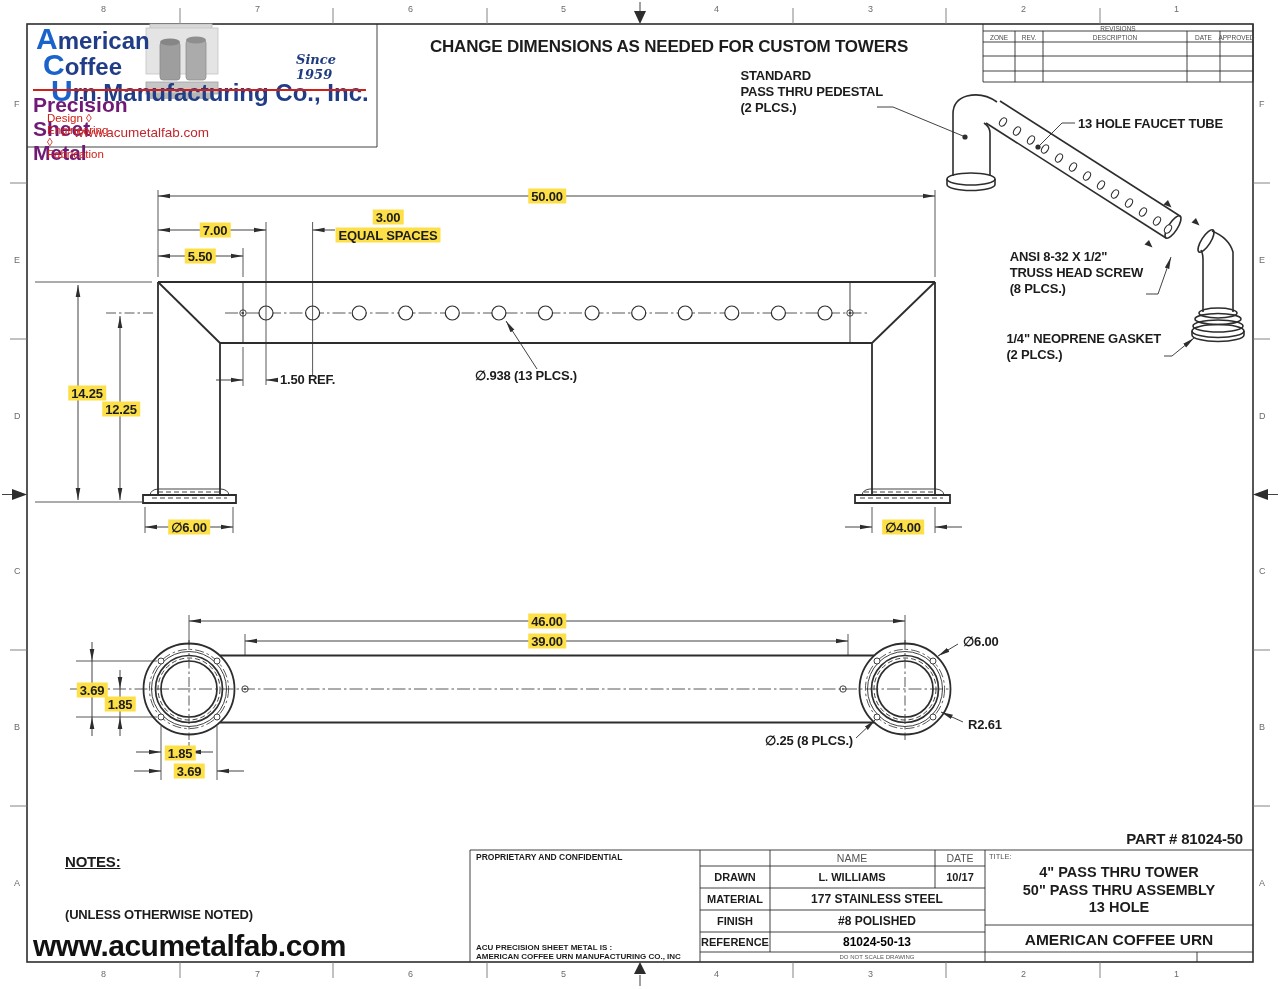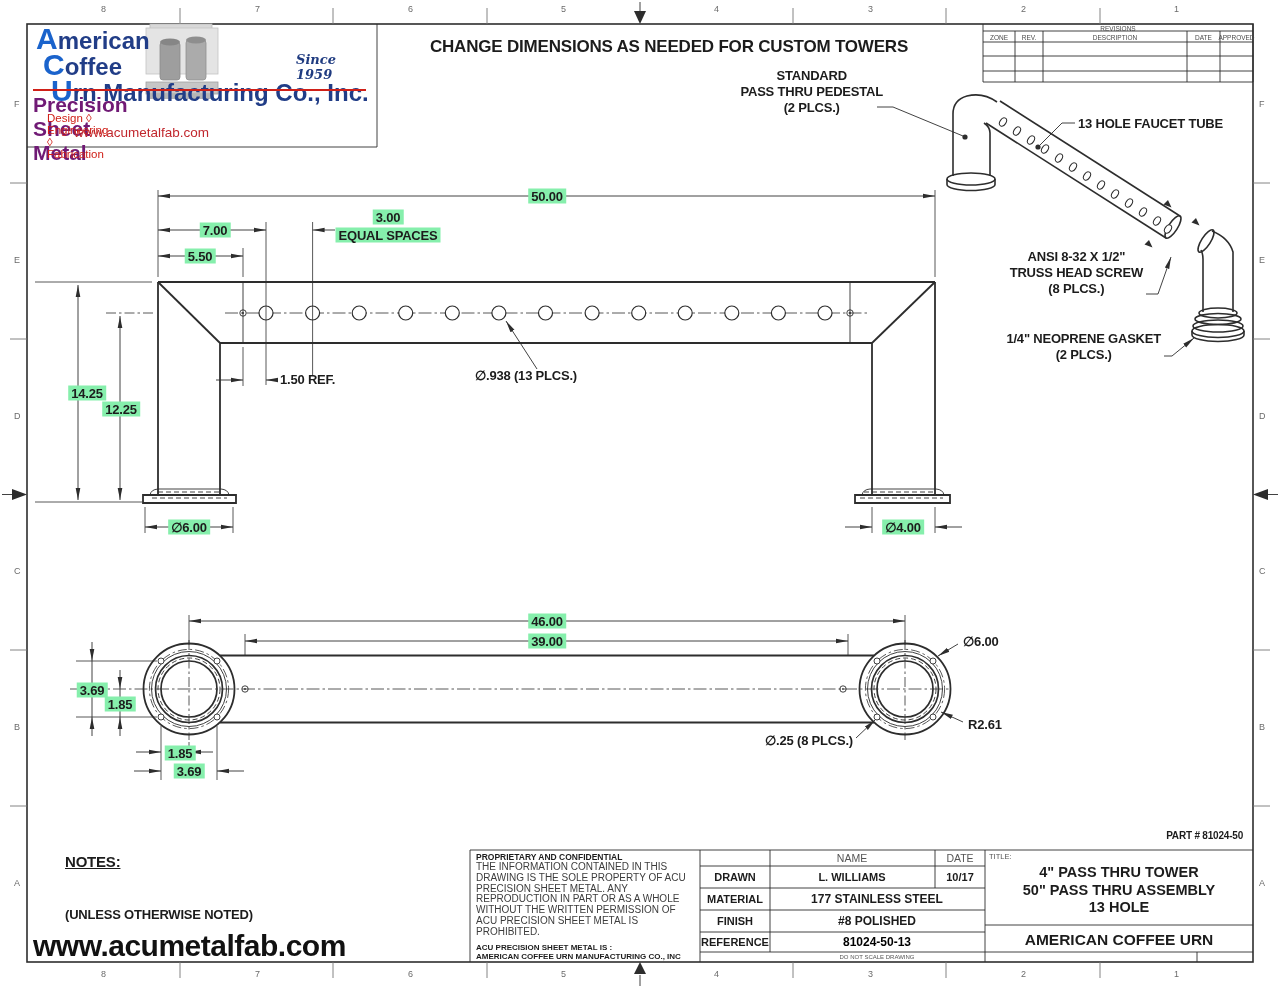--- a/index.html
+++ b/index.html
@@ -1,22 +1,22 @@
 <!DOCTYPE html>
 <html><head>
 <meta charset="utf-8">
 <style>
   html,body{margin:0;padding:0;background:#fff;}
   #sheet{position:relative;width:1280px;height:989px;background:#ffffff;overflow:hidden;
          font-family:"Liberation Sans",sans-serif;}
   svg{position:absolute;left:0;top:0;}
   .lbl{position:absolute;font:700 13px "Liberation Sans",sans-serif;color:#1c1c1c;white-space:nowrap;letter-spacing:-0.2px;}
   .ctr{transform:translate(-50%,-50%);}
-  .bg{background:#86efac;padding:0 3px;}
-  .ra{text-align:center;}
+  .bg{background:#fde047;padding:0 3px;}
+  .ra{text-align:left;}
   .zone{position:absolute;font:400 9px "Liberation Sans",sans-serif;color:#6b6b6b;}
   .rev{position:absolute;font:400 6.5px "Liberation Sans",sans-serif;color:#4a4a4a;transform:translate(-50%,-50%);white-space:nowrap;}
   .tb{position:absolute;color:#1c1c1c;white-space:nowrap;}
   .tbl{font:700 11px "Liberation Sans",sans-serif;transform:translate(-50%,-50%);}
   .tbv{font:700 12px "Liberation Sans",sans-serif;transform:translate(-50%,-50%);}
   .tbh{font:400 10.5px "Liberation Sans",sans-serif;color:#555;transform:translate(-50%,-50%);text-align:right;}
   .iso-lbl{line-height:16px;}
 </style>
 </head>
 <body>
@@ -312,27 +312,26 @@
 <div class="lbl ctr bg" style="left:547px;top:621px;">46.00</div>
 <div class="lbl ctr bg" style="left:547px;top:641px;">39.00</div>
 <div class="lbl ctr bg" style="left:92px;top:690px;">3.69</div>
 <div class="lbl ctr bg" style="left:120px;top:704px;">1.85</div>
 <div class="lbl ctr bg" style="left:180px;top:753px;">1.85</div>
 <div class="lbl ctr bg" style="left:189px;top:771px;">3.69</div>
 <div class="lbl ra" style="right:427px;top:733px;">∅.25 (8 PLCS.)</div>
 <div class="lbl" style="left:963px;top:634px;">∅6.00</div>
 <div class="lbl" style="left:968px;top:717px;">R2.61</div>
 
-<div class="lbl ra" style="right:37px;top:830px;font-size:10px;">PART # 81024-50</div>
+<div class="lbl ra" style="right:37px;top:830px;font-size:15px;">PART # 81024-50</div>
 <div class="lbl" style="left:65px;top:853px;font-size:15px;text-decoration:underline;">NOTES:</div>
 <div class="lbl" style="left:65px;top:907px;font-size:13px;">(UNLESS OTHERWISE NOTED)</div>
 <div style="position:absolute;left:33px;top:929px;font:700 30px 'Liberation Sans',sans-serif;color:#111;letter-spacing:-0.5px;">www.acumetalfab.com</div>
 
 <div class="tb" style="left:476px;top:852px;font:700 8.5px 'Liberation Sans',sans-serif;">PROPRIETARY AND CONFIDENTIAL</div>
-<div class="tb" style="left:476px;top:862px;width:222px;font:400 10px 'Liberation Sans',sans-serif;color:#3c3c3c;line-height:10.8px;white-space:normal;">THE INFORMATION CONTAINED IN THIS DRAWING IS THE SOLE PROPERTY OF ACU PRECISION SHEET METAL.  ANY REPRODUCTION IN PART OR AS A WHOLE WITHOUT THE WRITTEN PERMISSION OF ACU PRECISION SHEET METAL IS PROHIBITED.</div>
 <div class="tb" style="left:476px;top:943px;font:700 8px 'Liberation Sans',sans-serif;">ACU PRECISION SHEET METAL IS :</div>
 <div class="tb" style="left:476px;top:952px;font:700 8px 'Liberation Sans',sans-serif;">AMERICAN COFFEE URN MANUFACTURING CO., INC</div>
 
 <div class="tb tbh" style="left:852px;top:858px;">NAME</div>
 <div class="tb tbh" style="left:960px;top:858px;">DATE</div>
 <div class="tb tbl" style="left:735px;top:877px;">DRAWN</div>
 <div class="tb tbv" style="left:852px;top:877px;font-size:11px;">L. WILLIAMS</div>
 <div class="tb tbv" style="left:960px;top:877px;font-size:11px;">10/17</div>
 <div class="tb tbl" style="left:735px;top:899px;">MATERIAL</div>
 <div class="tb tbv" style="left:877px;top:899px;">177 STAINLESS STEEL</div>

